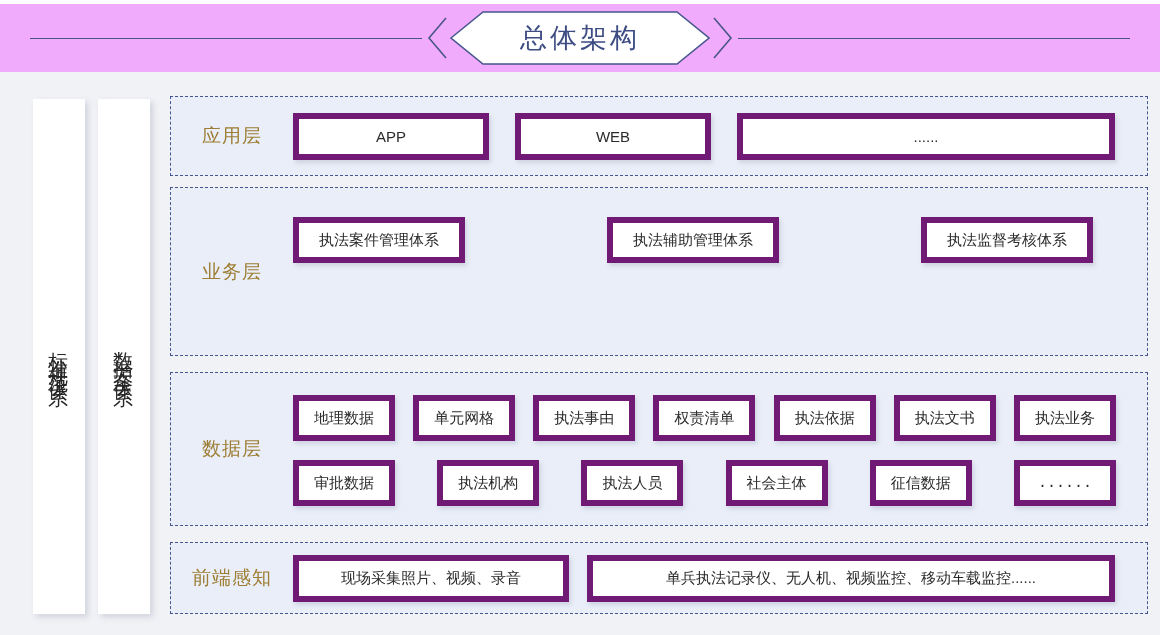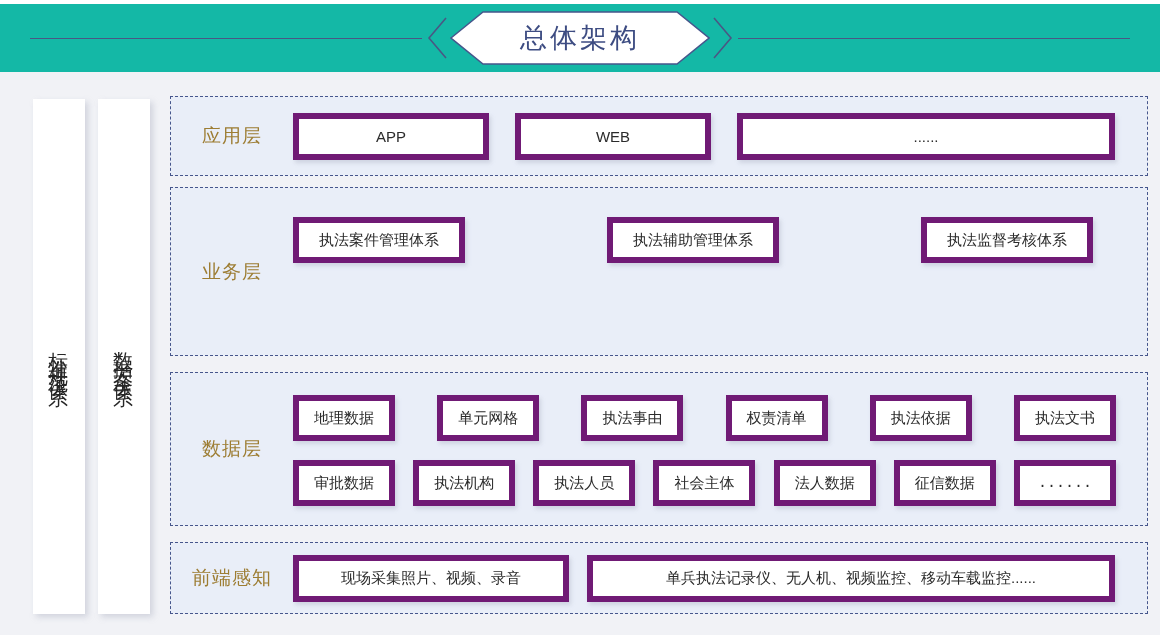--- a/index.html
+++ b/index.html
@@ -1,20 +1,20 @@
 <!DOCTYPE html>
 <html><head>
 <meta charset="utf-8">
 <style>
   * { margin:0; padding:0; box-sizing:border-box; }
   html,body { width:1160px; height:635px; overflow:hidden; background:#ffffff;
               font-family:"Liberation Sans","DejaVu Sans",sans-serif; }
 
   
-  .title-band { height:68px; background:#14b8a6; display:flex; align-items:center;
+  .title-band { height:68px; background:#f0abfc; display:flex; align-items:center;
                 padding:0 30px; margin-top:4px; }
   .hline { flex:1; height:0; border-top:1px solid #4a5784; }
   .chev { flex:0 0 auto; margin:0 2px; display:block; }
   .hexwrap { position:relative; width:260px; height:56px; flex:0 0 auto; }
   .hexwrap svg { position:absolute; left:0; top:0; }
   .hexwrap .hex-title { position:absolute; left:0; top:0; width:100%; height:100%;
     display:flex; align-items:center; justify-content:center;
     font-size:27px; letter-spacing:3px; color:#3d4c82; }
 
   
@@ -127,27 +127,27 @@
     <div class="layer layer-3">
       <div class="layer-label">数据层</div>
       <div class="layer-rows">
         <div class="row">
           <div class="box">地理数据</div>
           <div class="box">单元网格</div>
           <div class="box">执法事由</div>
           <div class="box">权责清单</div>
           <div class="box">执法依据</div>
           <div class="box">执法文书</div>
+          <div class="box">执法业务</div>
         </div>
         <div class="row">
           <div class="box">审批数据</div>
           <div class="box">执法机构</div>
           <div class="box">执法人员</div>
           <div class="box">社会主体</div>
-          <div class="box">法人数据</div>
           <div class="box">征信数据</div>
           <div class="box">......</div>
         </div>
       </div>
     </div>
 
     <div class="layer layer-4">
       <div class="layer-label">前端感知</div>
       <div class="layer-rows">
         <div class="row">

